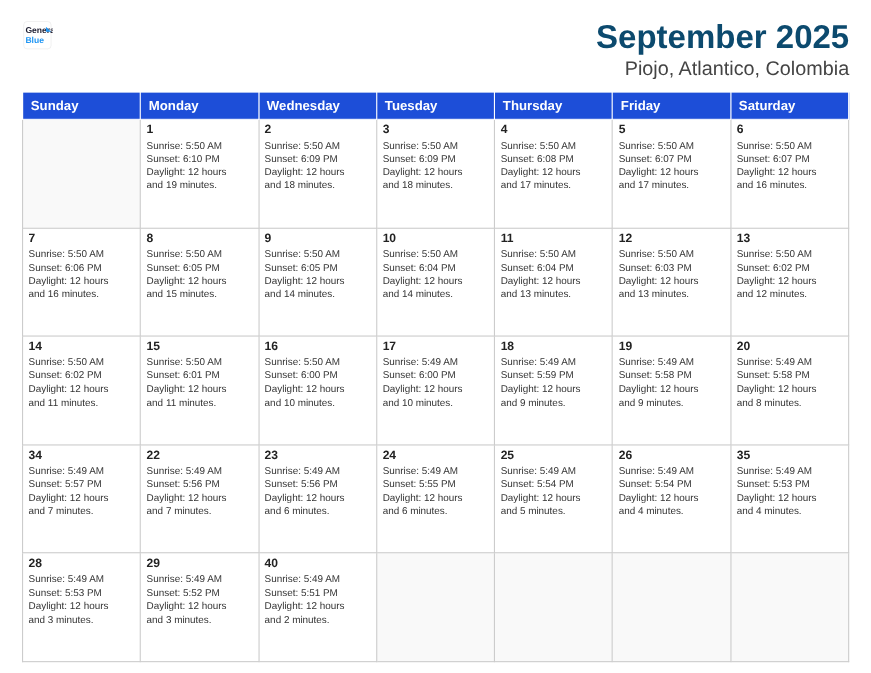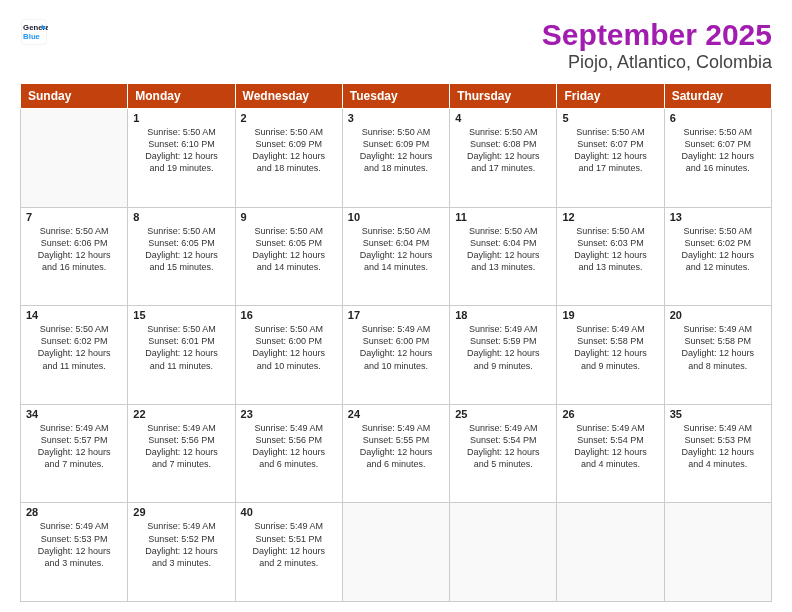--- a/index.html
+++ b/index.html
@@ -31,33 +31,33 @@
     .logo-icon {
       width: 28px;
       height: 28px;
     }
     .title-block {
       text-align: right;
     }
     .month-title {
       font-size: 30px;
       font-weight: bold;
-      color: #a21caf;
+      color: #0c4a6e;
     }
     .location-title {
       font-size: 18px;
       color: #444;
     }
     .calendar {
       width: 100%;
       border-collapse: collapse;
       flex: 1;
     }
     .calendar th {
-      background: #c2410c;
+      background: #1d4ed8;
       color: #fff;
       font-size: 12px;
       font-weight: bold;
       text-align: left;
       padding: 5px 7px;
       border: 1px solid #fff;
     }
     .calendar td {
       vertical-align: top;
       border: 1px solid #ccc;
@@ -73,21 +73,20 @@
     .day-number {
       font-size: 11px;
       font-weight: bold;
       color: #222;
       margin-bottom: 2px;
     }
     .day-info {
       font-size: 9px;
       color: #333;
       line-height: 1.35;
-      text-align: center;
     }
   </style>
 </head>
 <body>
 
 <div class="page">
   <div class="header">
     <div class="logo">
       <svg class="logo-icon" viewBox="0 0 36 36">
         <rect x="2" y="2" width="32" height="32" rx="4" fill="#fff" stroke="#ddd" stroke-width="0.5"></rect>

